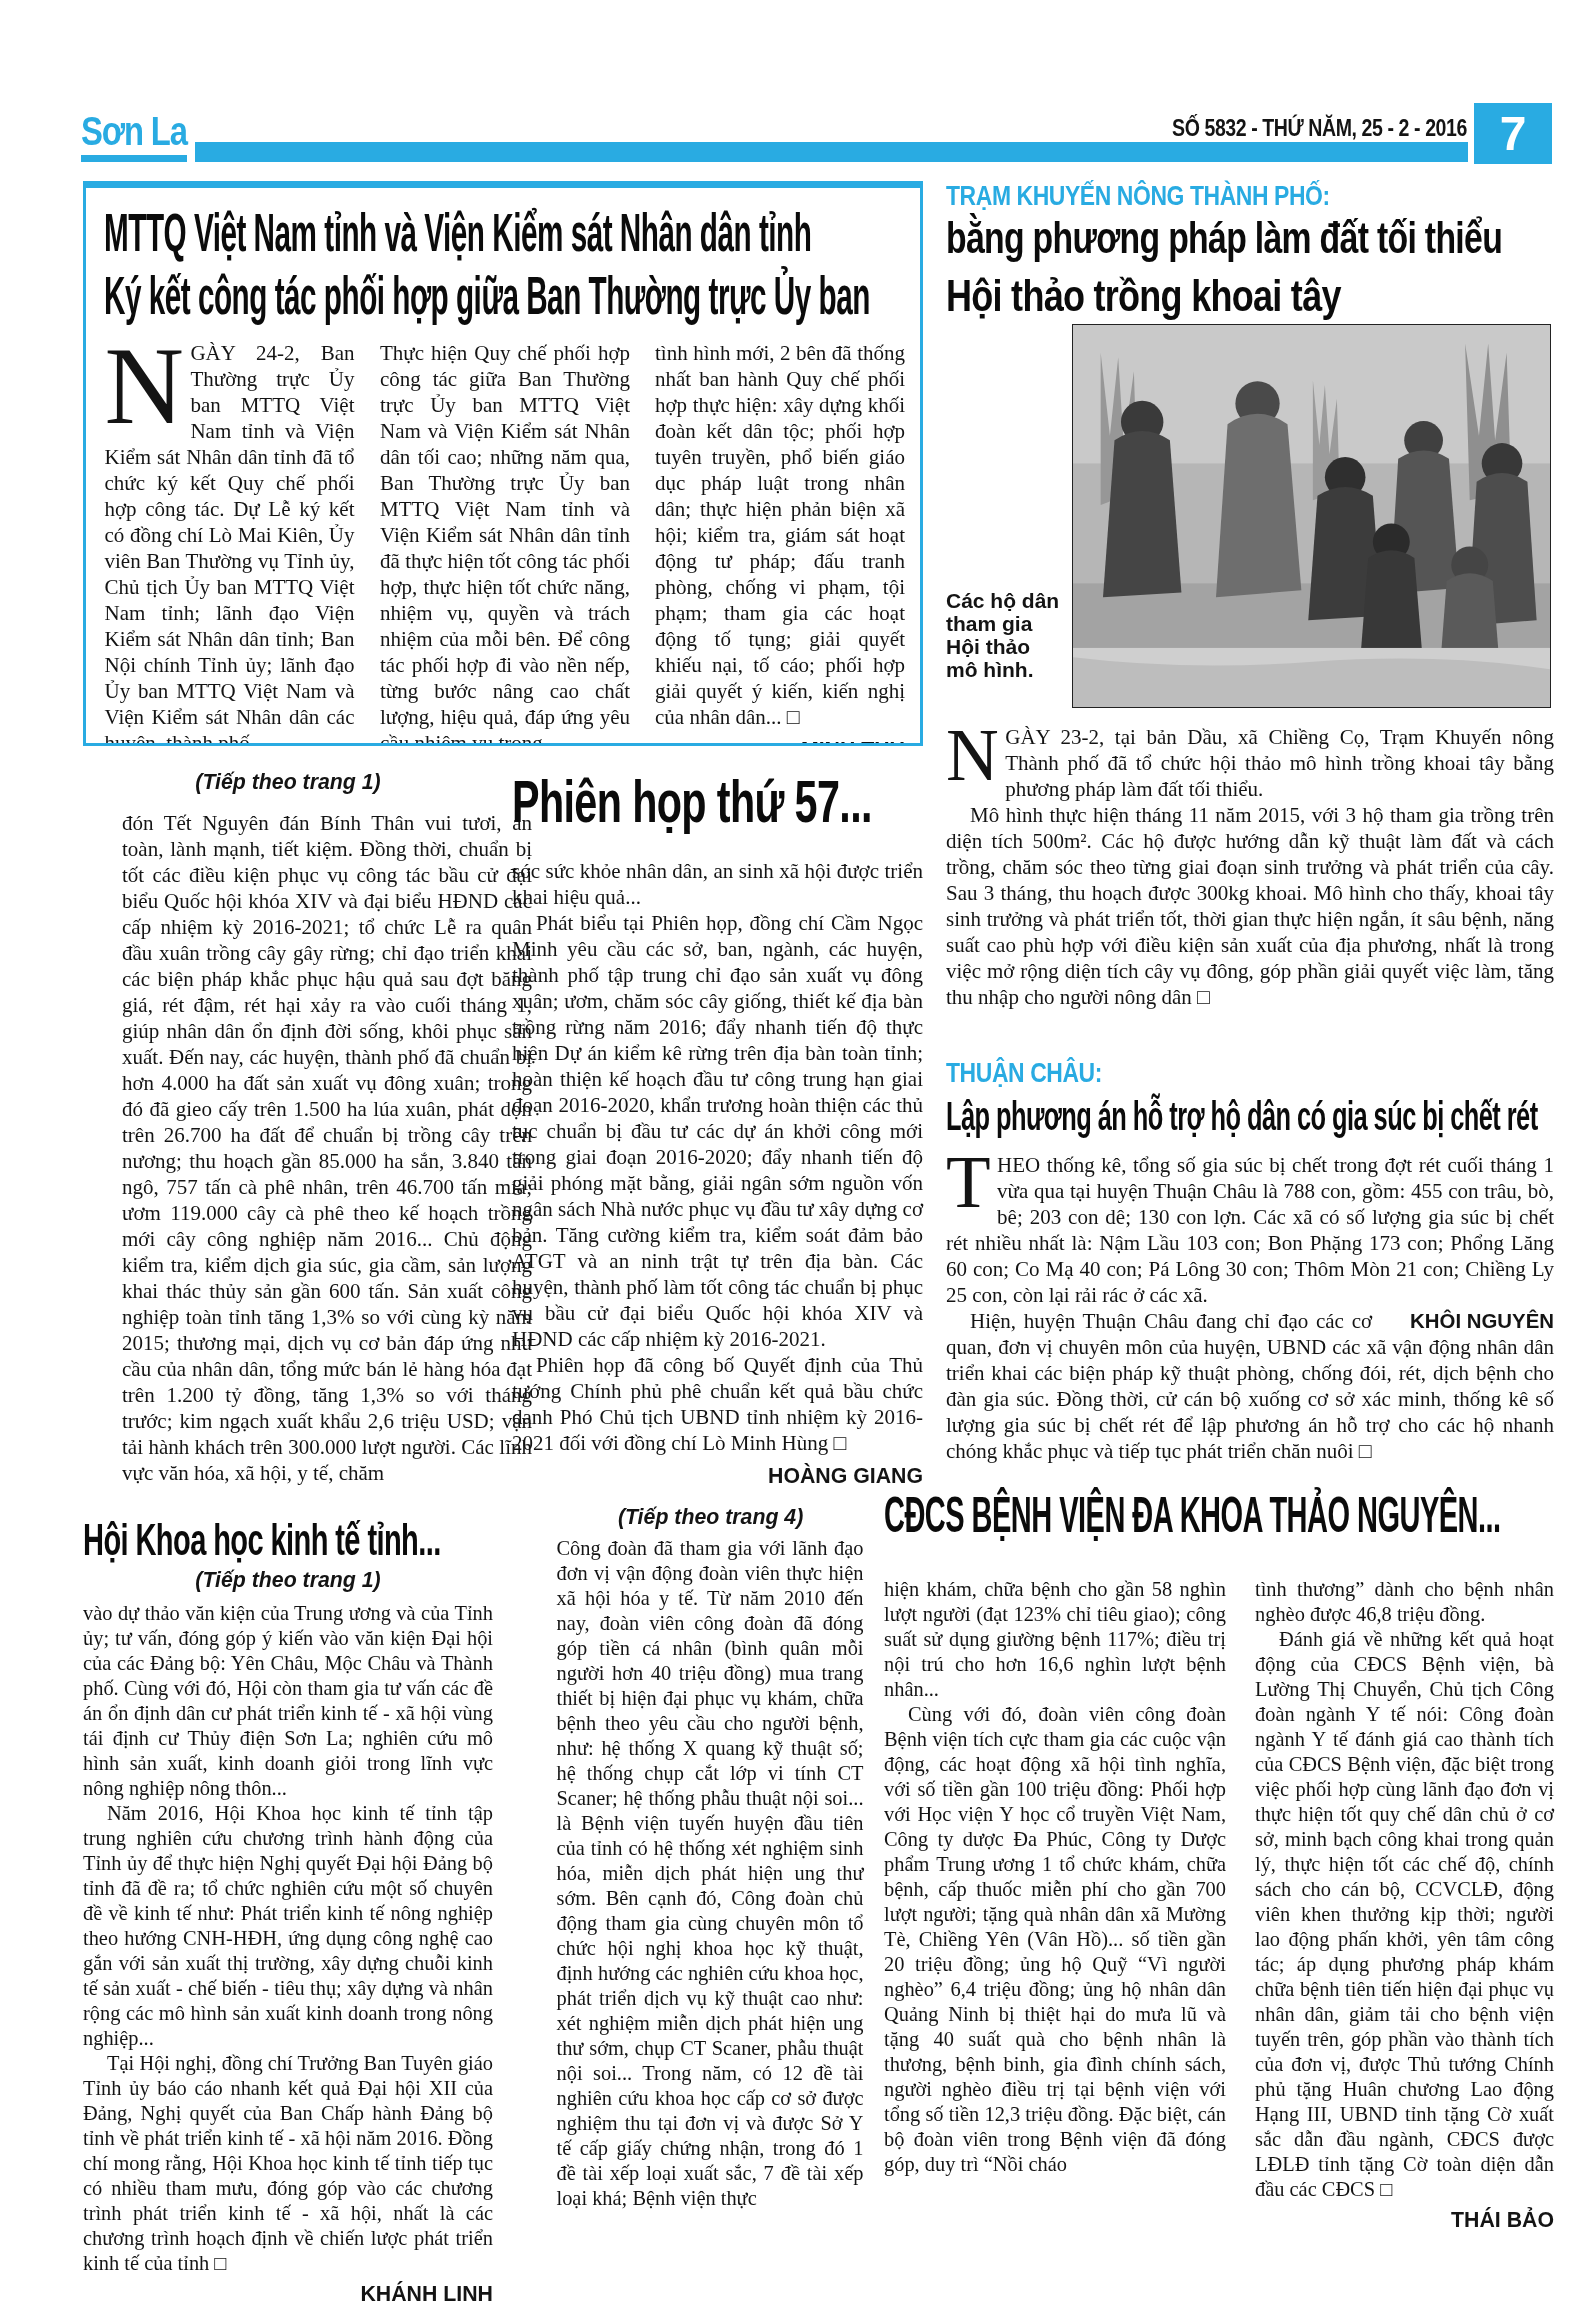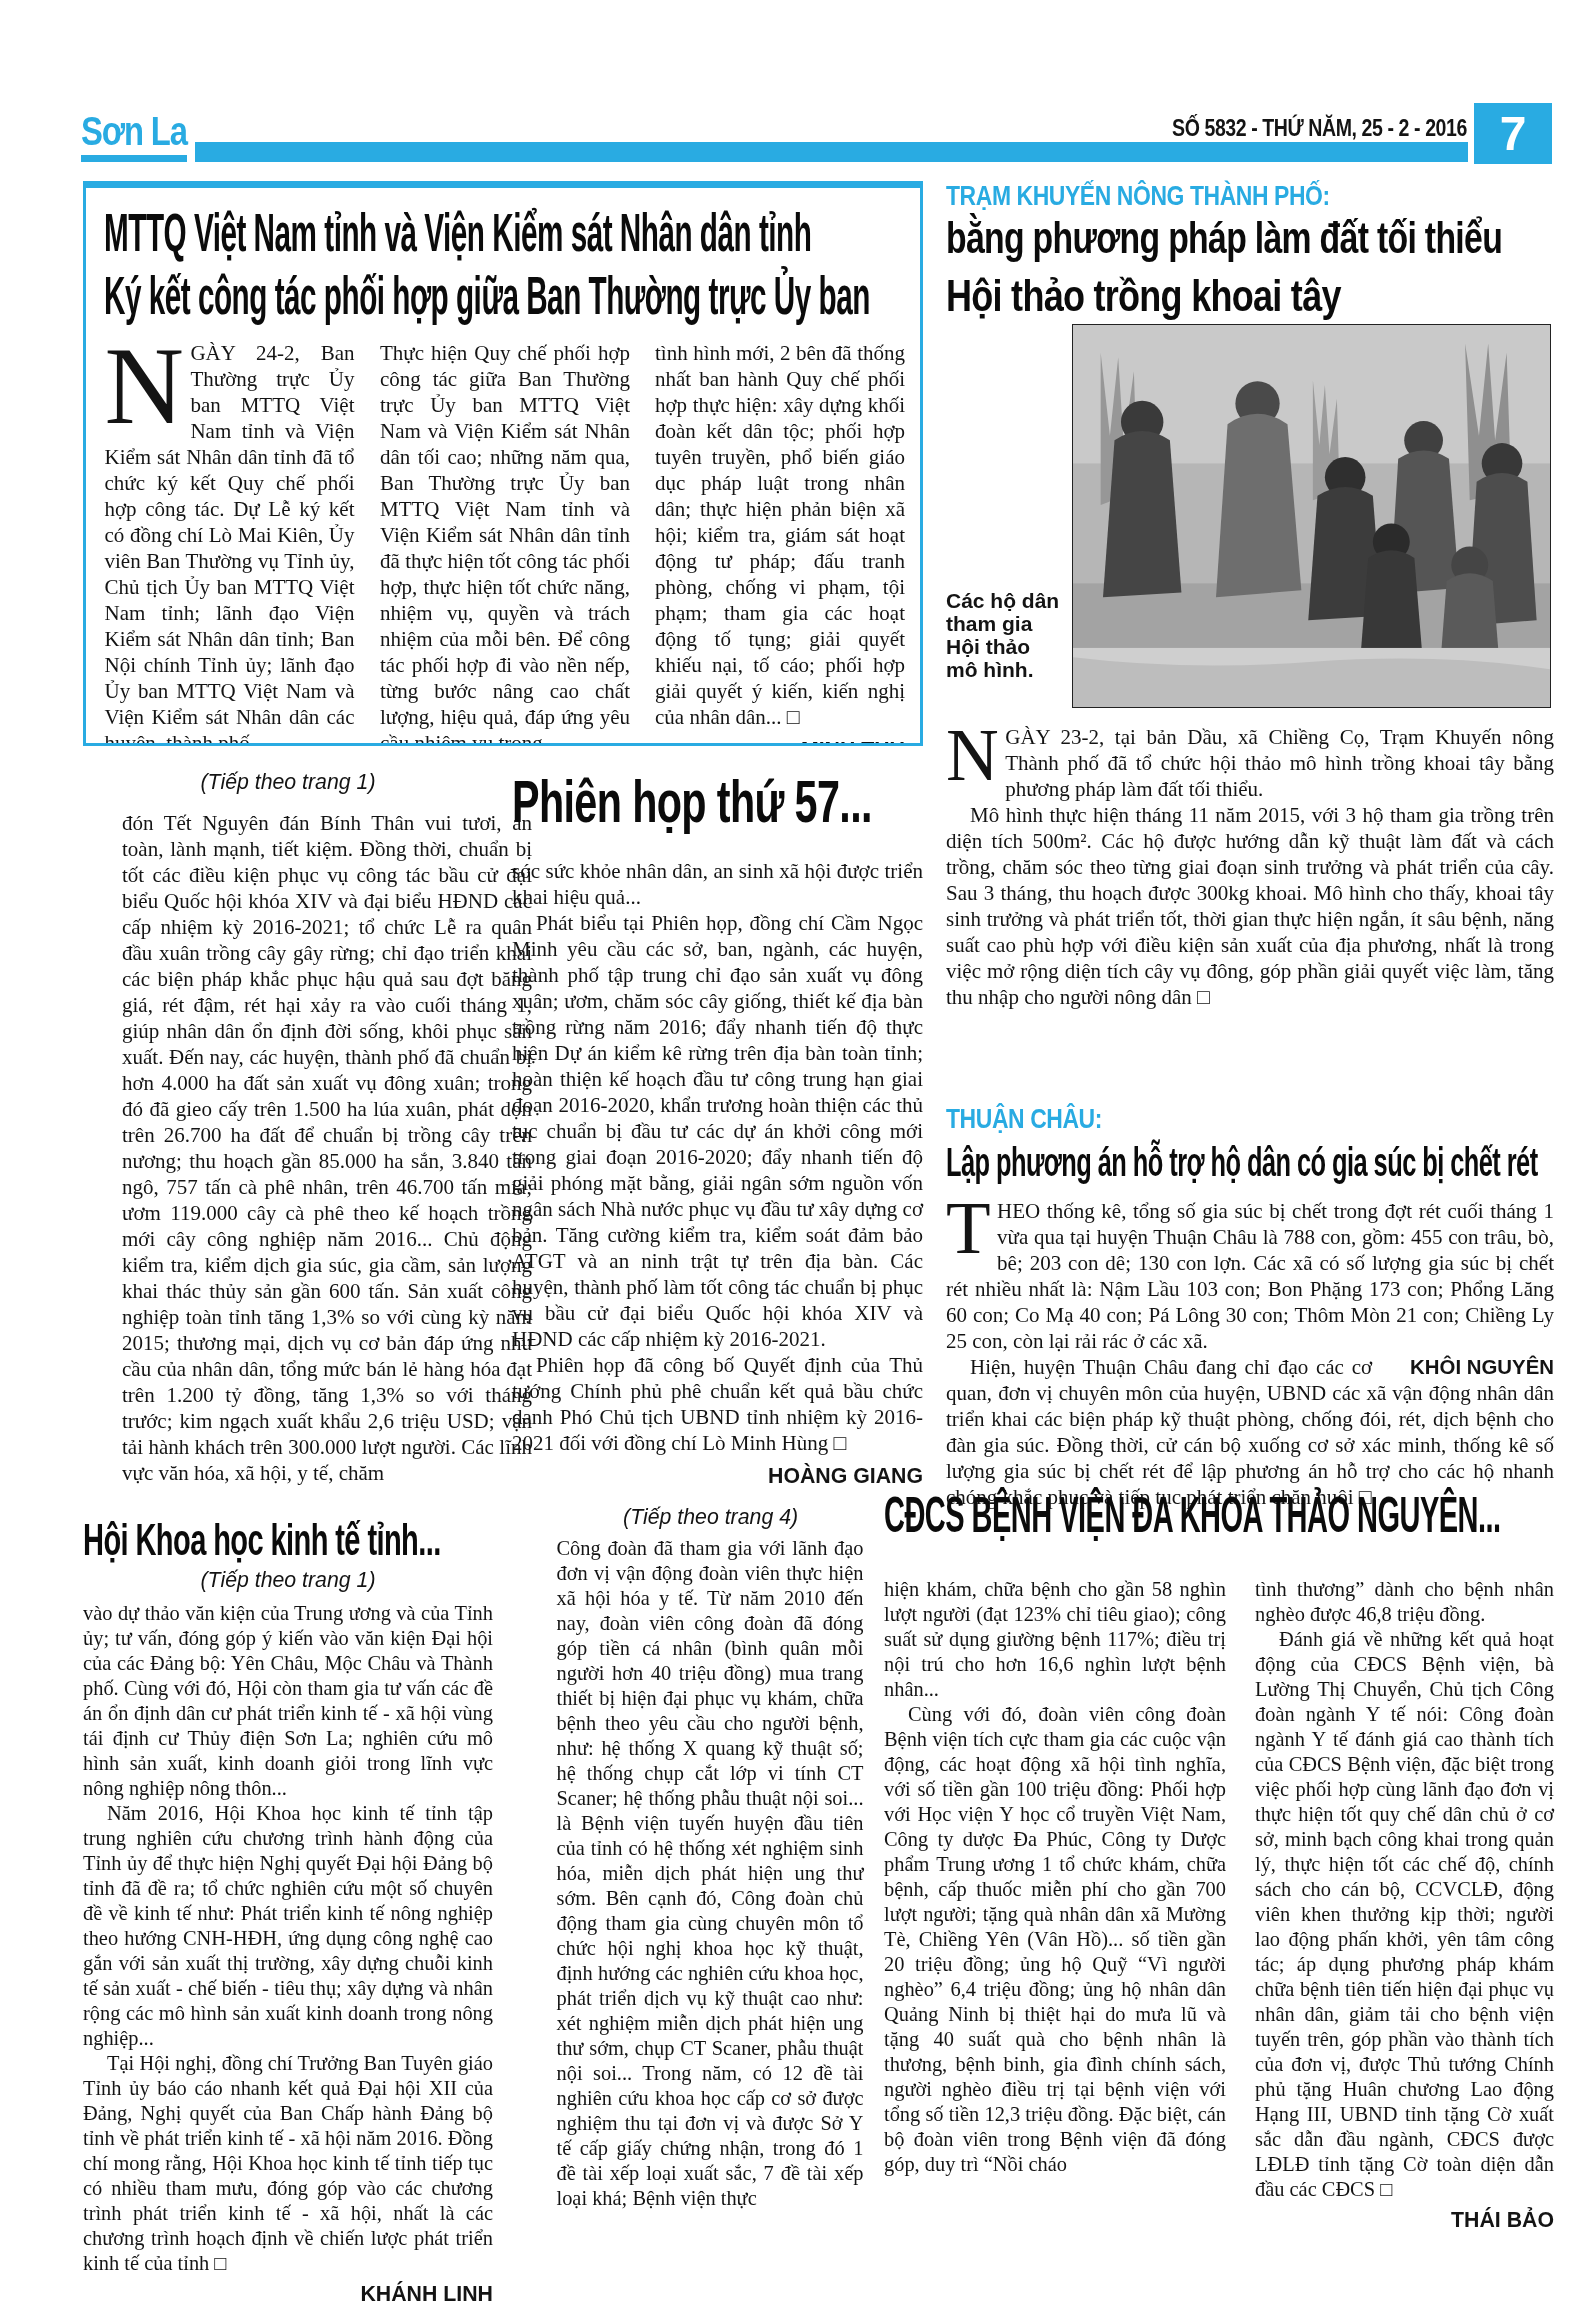--- a/index.html
+++ b/index.html
@@ -9,21 +9,21 @@
   .sqr{display:inline-block;transform-origin:100% 50%;white-space:nowrap;}
   .hl{font-family:"Liberation Sans",sans-serif;font-weight:bold;color:#0b0b0b;letter-spacing:-0.9px;}
   .kicker{font-family:"Liberation Sans",sans-serif;font-weight:bold;color:var(--accent,#29abe2);letter-spacing:-0.5px;}
   .bodytxt{font-size:21px;line-height:26px;text-align:justify;}
   .bodytxt-sm{font-size:20.4px;line-height:25px;text-align:justify;}
   .p{margin:0;text-indent:24px;}
   .p.first{text-indent:0;}
   .dropcap{float:left;font-weight:normal;line-height:.78;margin:3.7px 6.5px 0 0;}
   .byline{font-family:"Liberation Sans",sans-serif;font-weight:bold;font-size:21.3px;text-align:right;letter-spacing:0;}
   .byline-inline{float:right;font-family:"Liberation Sans",sans-serif;font-weight:bold;font-size:20.4px;}
-  .cont{font-family:"Liberation Sans",sans-serif;font-weight:normal;font-style:italic;font-size:21.3px;text-align:center;}
+  .cont{font-family:"Liberation Sans",sans-serif;font-weight:bold;font-style:italic;font-size:21.3px;text-align:center;}
   .accentbg{background:var(--accent,#29abe2);}
   .boxed{border:3.2px solid var(--accent,#29abe2);border-top-width:7px;overflow:hidden;}
   .caption{font-family:"Liberation Sans",sans-serif;font-weight:bold;font-size:21px;line-height:23px;text-align:left;}
 </style>
 </head>
 <body style="background: rgb(255, 255, 255);">
 
 <div class="abs" style="left:0;top:0;width:1574px;height:181px;">
   <div class="abs kicker" style="left:81px;top:108px;font-size:41px;letter-spacing:-1.4px;">
     <span class="sq" style="transform:scaleX(.8);">Sơn La</span>
@@ -116,21 +116,21 @@
     <span class="sq" style="transform:scaleX(.7);">Phiên họp thứ 57...</span>
   </div>
   <div class="abs bodytxt" style="left:429px;top:93px;width:411px;">
     <p class="p first">sóc sức khỏe nhân dân, an sinh xã hội được triển khai hiệu quả...</p>
     <p class="p">Phát biểu tại Phiên họp, đồng chí Cầm Ngọc Minh yêu cầu các sở, ban, ngành, các huyện, thành phố tập trung chỉ đạo sản xuất vụ đông xuân; ươm, chăm sóc cây giống, thiết kế địa bàn trồng rừng năm 2016; đẩy nhanh tiến độ thực hiện Dự án kiểm kê rừng trên địa bàn toàn tỉnh; hoàn thiện kế hoạch đầu tư công trung hạn giai đoạn 2016-2020, khẩn trương hoàn thiện các thủ tục chuẩn bị đầu tư các dự án khởi công mới trong giai đoạn 2016-2020; đẩy nhanh tiến độ giải phóng mặt bằng, giải ngân sớm nguồn vốn ngân sách Nhà nước phục vụ đầu tư xây dựng cơ bản. Tăng cường kiểm tra, kiểm soát đảm bảo ATGT và an ninh trật tự trên địa bàn. Các huyện, thành phố làm tốt công tác chuẩn bị phục vụ bầu cử đại biểu Quốc hội khóa XIV và HĐND các cấp nhiệm kỳ 2016-2021.</p>
     <p class="p">Phiên họp đã công bố Quyết định của Thủ tướng Chính phủ phê chuẩn kết quả bầu chức danh Phó Chủ tịch UBND tỉnh nhiệm kỳ 2016-2021 đối với đồng chí Lò Minh Hùng □</p>
     <div class="byline" style="margin-top:7.4px;">HOÀNG GIANG</div>
   </div>
 </div>
 
-<div class="abs" style="left:946px;top:1104px;width:608px;height:417px;">
+<div class="abs" style="left:946px;top:1058px;width:608px;height:417px;">
   <div class="kicker" style="font-size:27px;">
     <span class="sq" style="transform:scaleX(.85);">THUẬN CHÂU:</span>
   </div>
   <div class="hl" style="font-size:41px;line-height:48px;margin-top:2.8px;">
     <span class="sq" style="transform:scaleX(.62);">Lập phương án hỗ trợ hộ dân có gia súc bị chết rét</span>
   </div>
   <div class="bodytxt" style="margin-top:12px;width:608px;">
     <p class="p first" style="margin:0;">
       <span class="dropcap" style="font-size:73px;">T</span><span>HEO thống kê, tổng số gia súc bị chết trong đợt rét cuối tháng 1 vừa qua tại huyện Thuận Châu là 788 con, gồm: 455 con trâu, bò, bê; 203 con dê; 130 con lợn. Các xã có số lượng gia súc bị chết rét nhiều nhất là: Nậm Lầu 103 con; Bon Phặng 173 con; Phổng Lăng 60 con; Co Mạ 40 con; Pá Lông 30 con; Thôm Mòn 21 con; Chiềng Ly 25 con, còn lại rải rác ở các xã.</span>
     </p>

